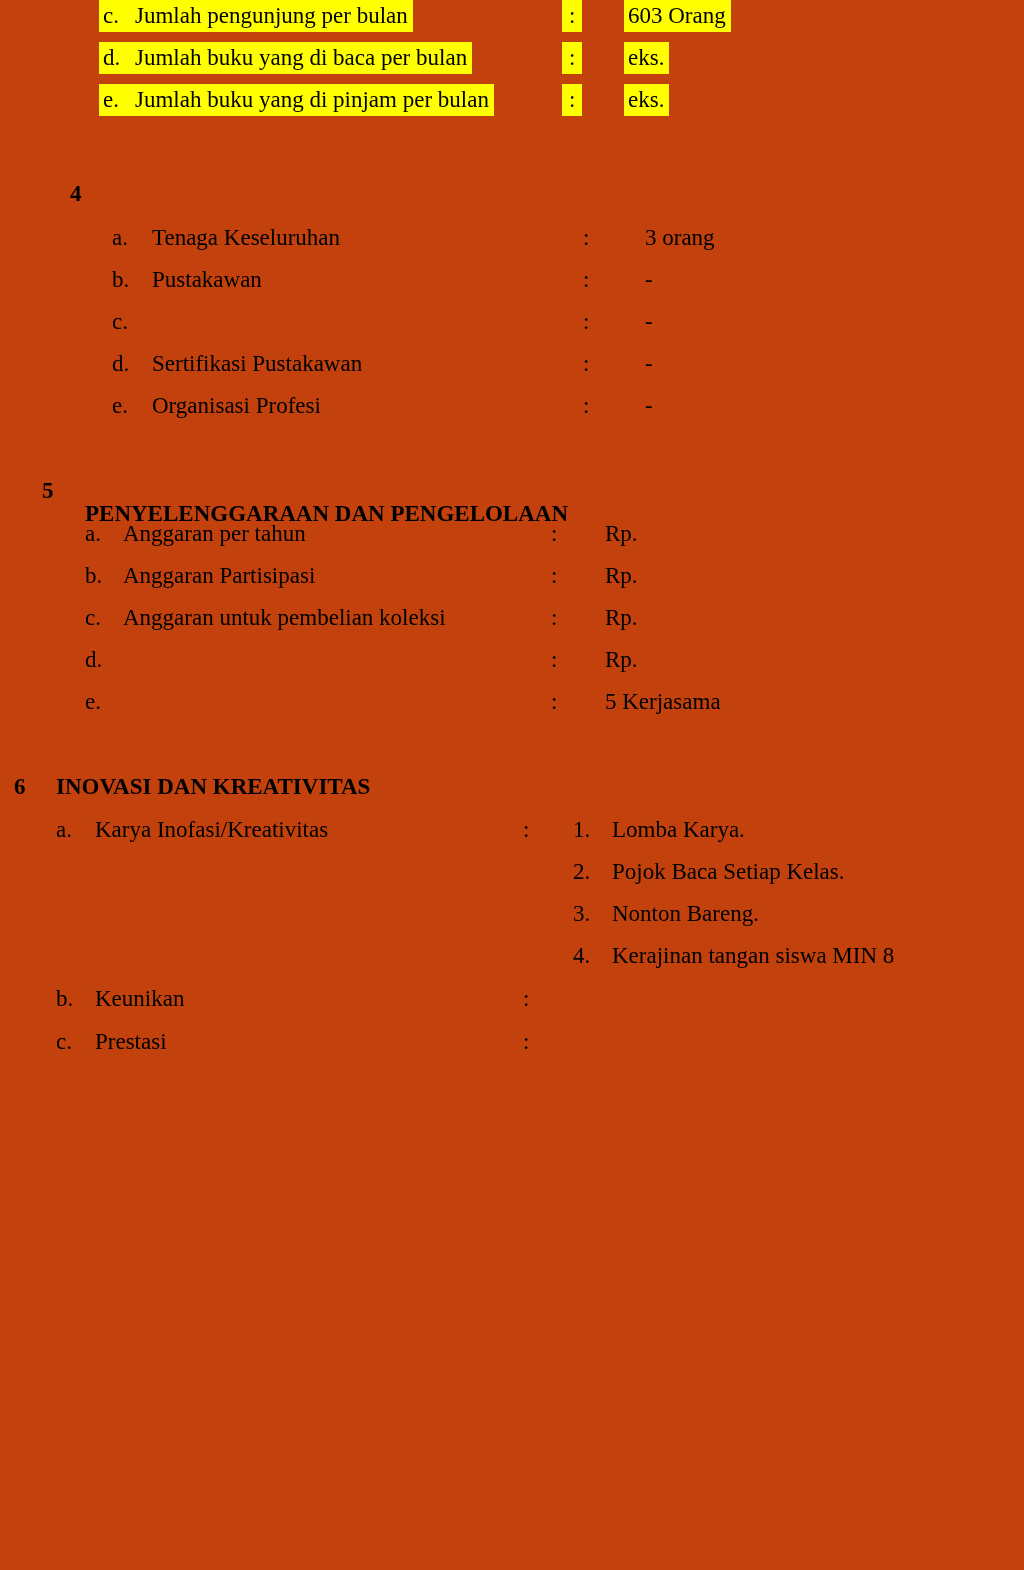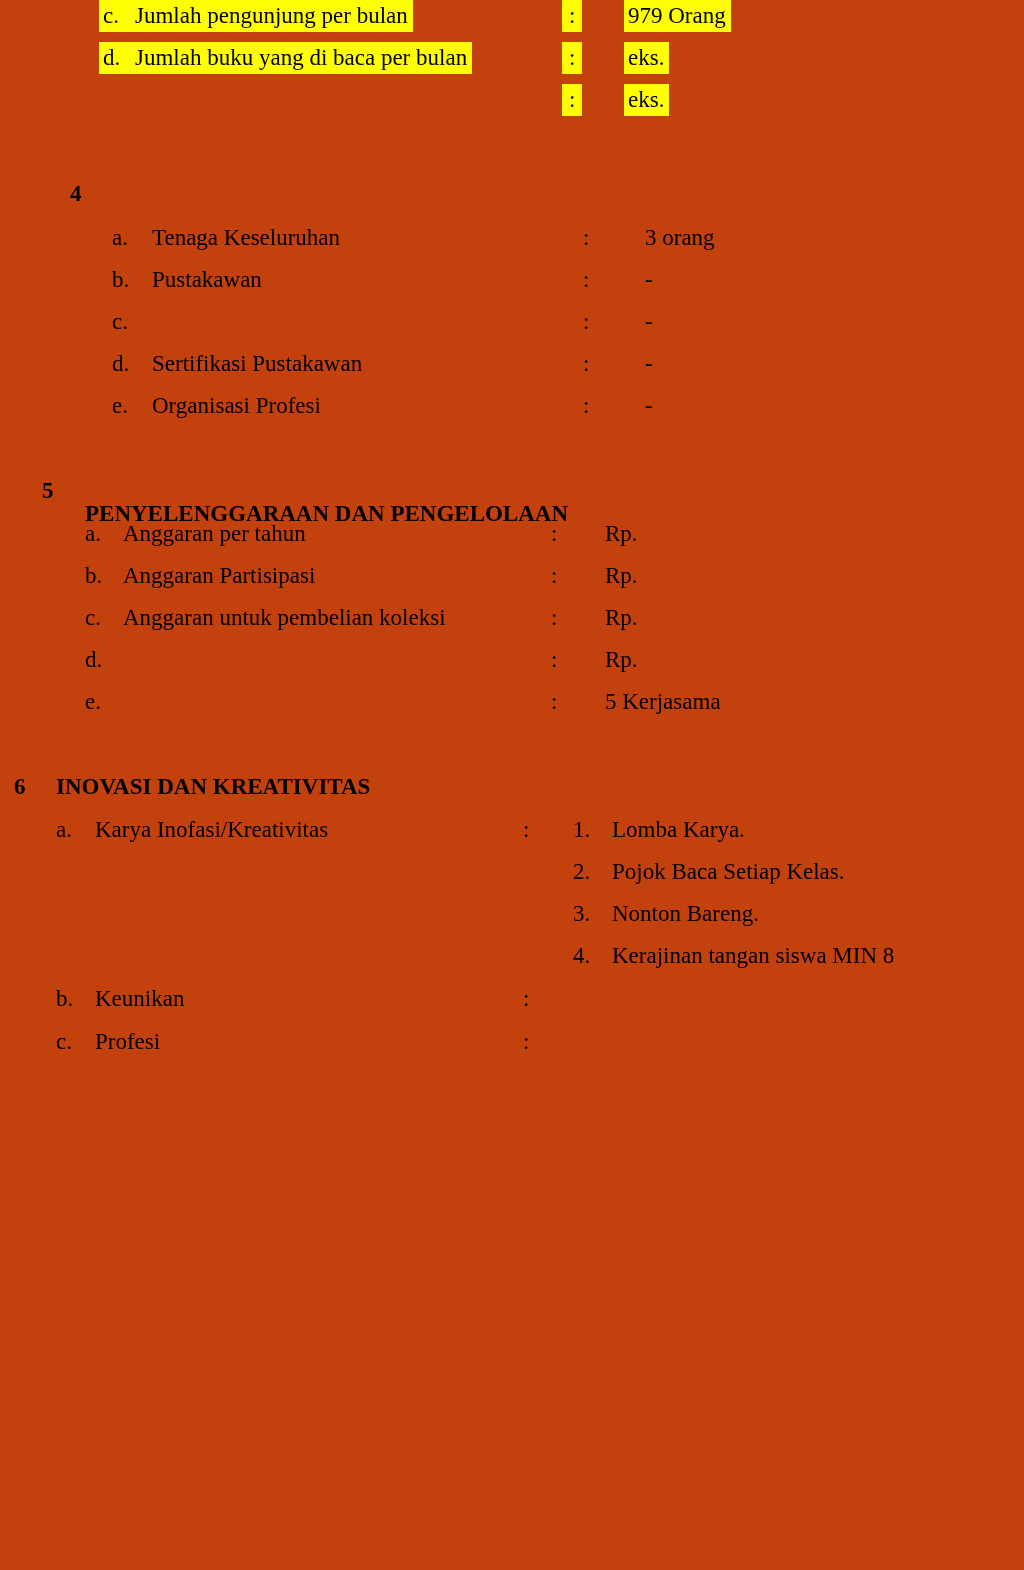--- a/index.html
+++ b/index.html
@@ -19,26 +19,27 @@
   .hl { background: #ffff00; padding: 2px 5px 2px 4px; margin-left: -4px; line-height: 28px; }
   .lw-top { display: inline-block; width: 32px; }
 </style>
 </head>
 <body>
 
 <div class="page">
 
   <span class="t hl" style="left:103px; top:0px"><span class="lw-top">c.</span><span>Jumlah pengunjung per bulan</span></span>
   <span class="t hl" style="left:566px; top:0px; padding:2px 7px">:</span>
-  <span class="t hl" style="left:628px; top:0px">979 Orang</span>
+  <span class="t hl" style="left:628px; top:0px">603 Orang</span>
 
   <span class="t hl" style="left:103px; top:42px"><span class="lw-top">d.</span><span>Jumlah buku yang di baca per bulan</span></span>
   <span class="t hl" style="left:566px; top:42px; padding:2px 7px">:</span>
   <span class="t hl" style="left:628px; top:42px">eks.</span>
 
+  <span class="t hl" style="left:103px; top:84px"><span class="lw-top">e.</span><span>Jumlah buku yang di pinjam per bulan</span></span>
   <span class="t hl" style="left:566px; top:84px; padding:2px 7px">:</span>
   <span class="t hl" style="left:628px; top:84px">eks.</span>
 
   <span class="t b" style="left:70px; top:180px">4</span>
 
   <span class="t" style="left:112px; top:224px">a.</span>
   <span class="t" style="left:152px; top:224px">Tenaga Keseluruhan</span>
   <span class="t" style="left:583px; top:224px">:</span>
   <span class="t" style="left:645px; top:224px">3 orang</span>
 
@@ -104,16 +105,16 @@
   <span class="t" style="left:612px; top:900px">Nonton Bareng.</span>
 
   <span class="t" style="left:573px; top:942px">4.</span>
   <span class="t" style="left:612px; top:942px">Kerajinan tangan siswa MIN 8</span>
 
   <span class="t" style="left:56px; top:985px">b.</span>
   <span class="t" style="left:95px; top:985px">Keunikan</span>
   <span class="t" style="left:523px; top:985px">:</span>
 
   <span class="t" style="left:56px; top:1028px">c.</span>
-  <span class="t" style="left:95px; top:1028px">Profesi</span>
+  <span class="t" style="left:95px; top:1028px">Prestasi</span>
   <span class="t" style="left:523px; top:1028px">:</span>
 
 </div>
 
 </body></html>

